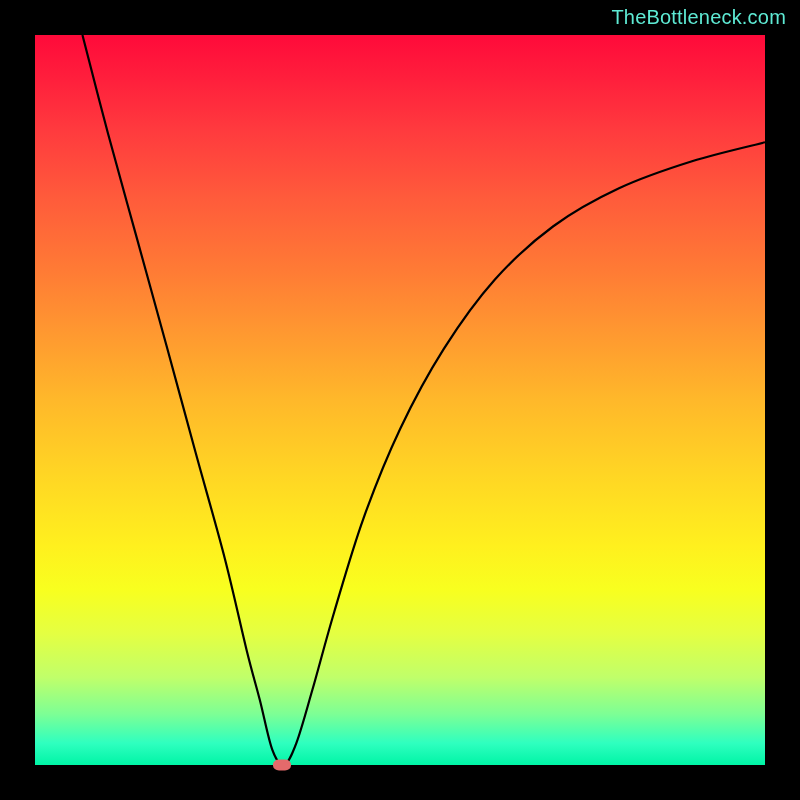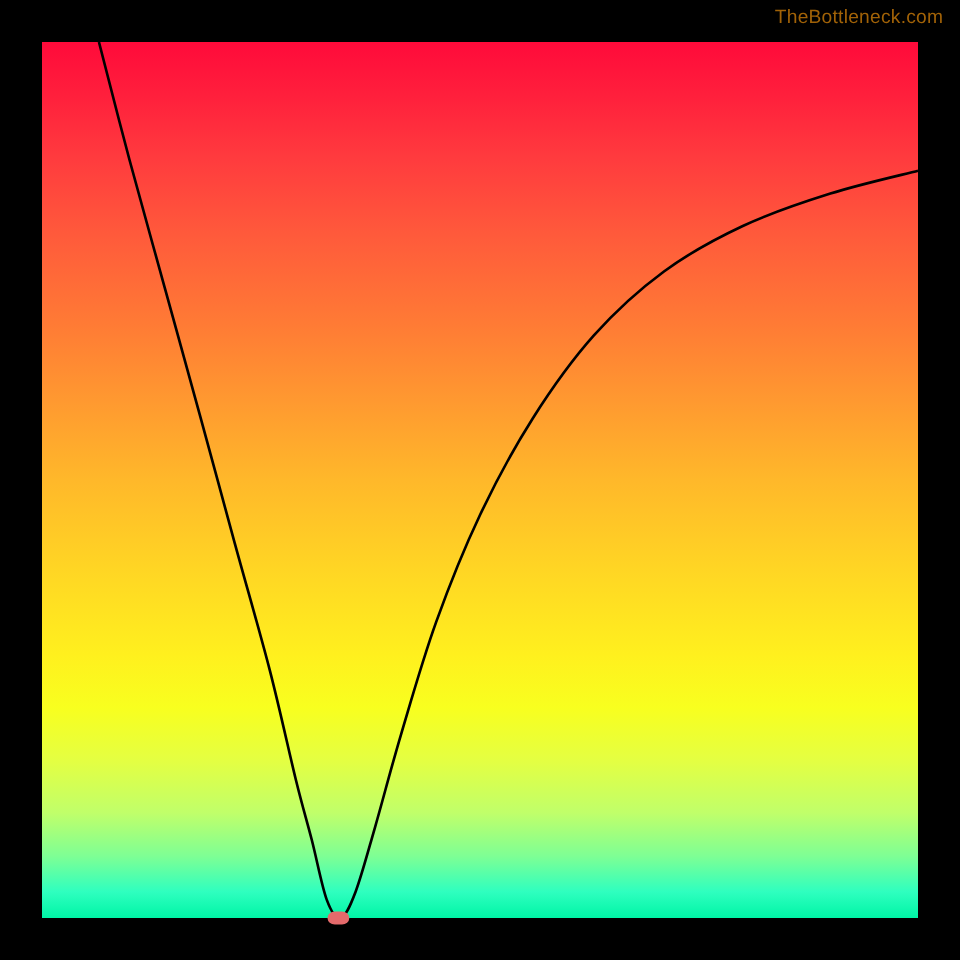--- a/index.html
+++ b/index.html
@@ -39,22 +39,22 @@
       #c0ff6a 88%,
       #7dff95 93%,
       #2fffbf 97%,
       #00f5a6 100%
     );
   }
   .watermark {
     position: absolute;
     top: 6px;
     right: 14px;
-    color: #a16207;
-    font-size: 16px;
+    color: #5eead4;
+    font-size: 20px;
     font-weight: 500;
     letter-spacing: 0.2px;
   }
   svg.curve {
     position: absolute;
     left: 35px;
     top: 35px;
     width: 730px;
     height: 730px;
     overflow: visible;

